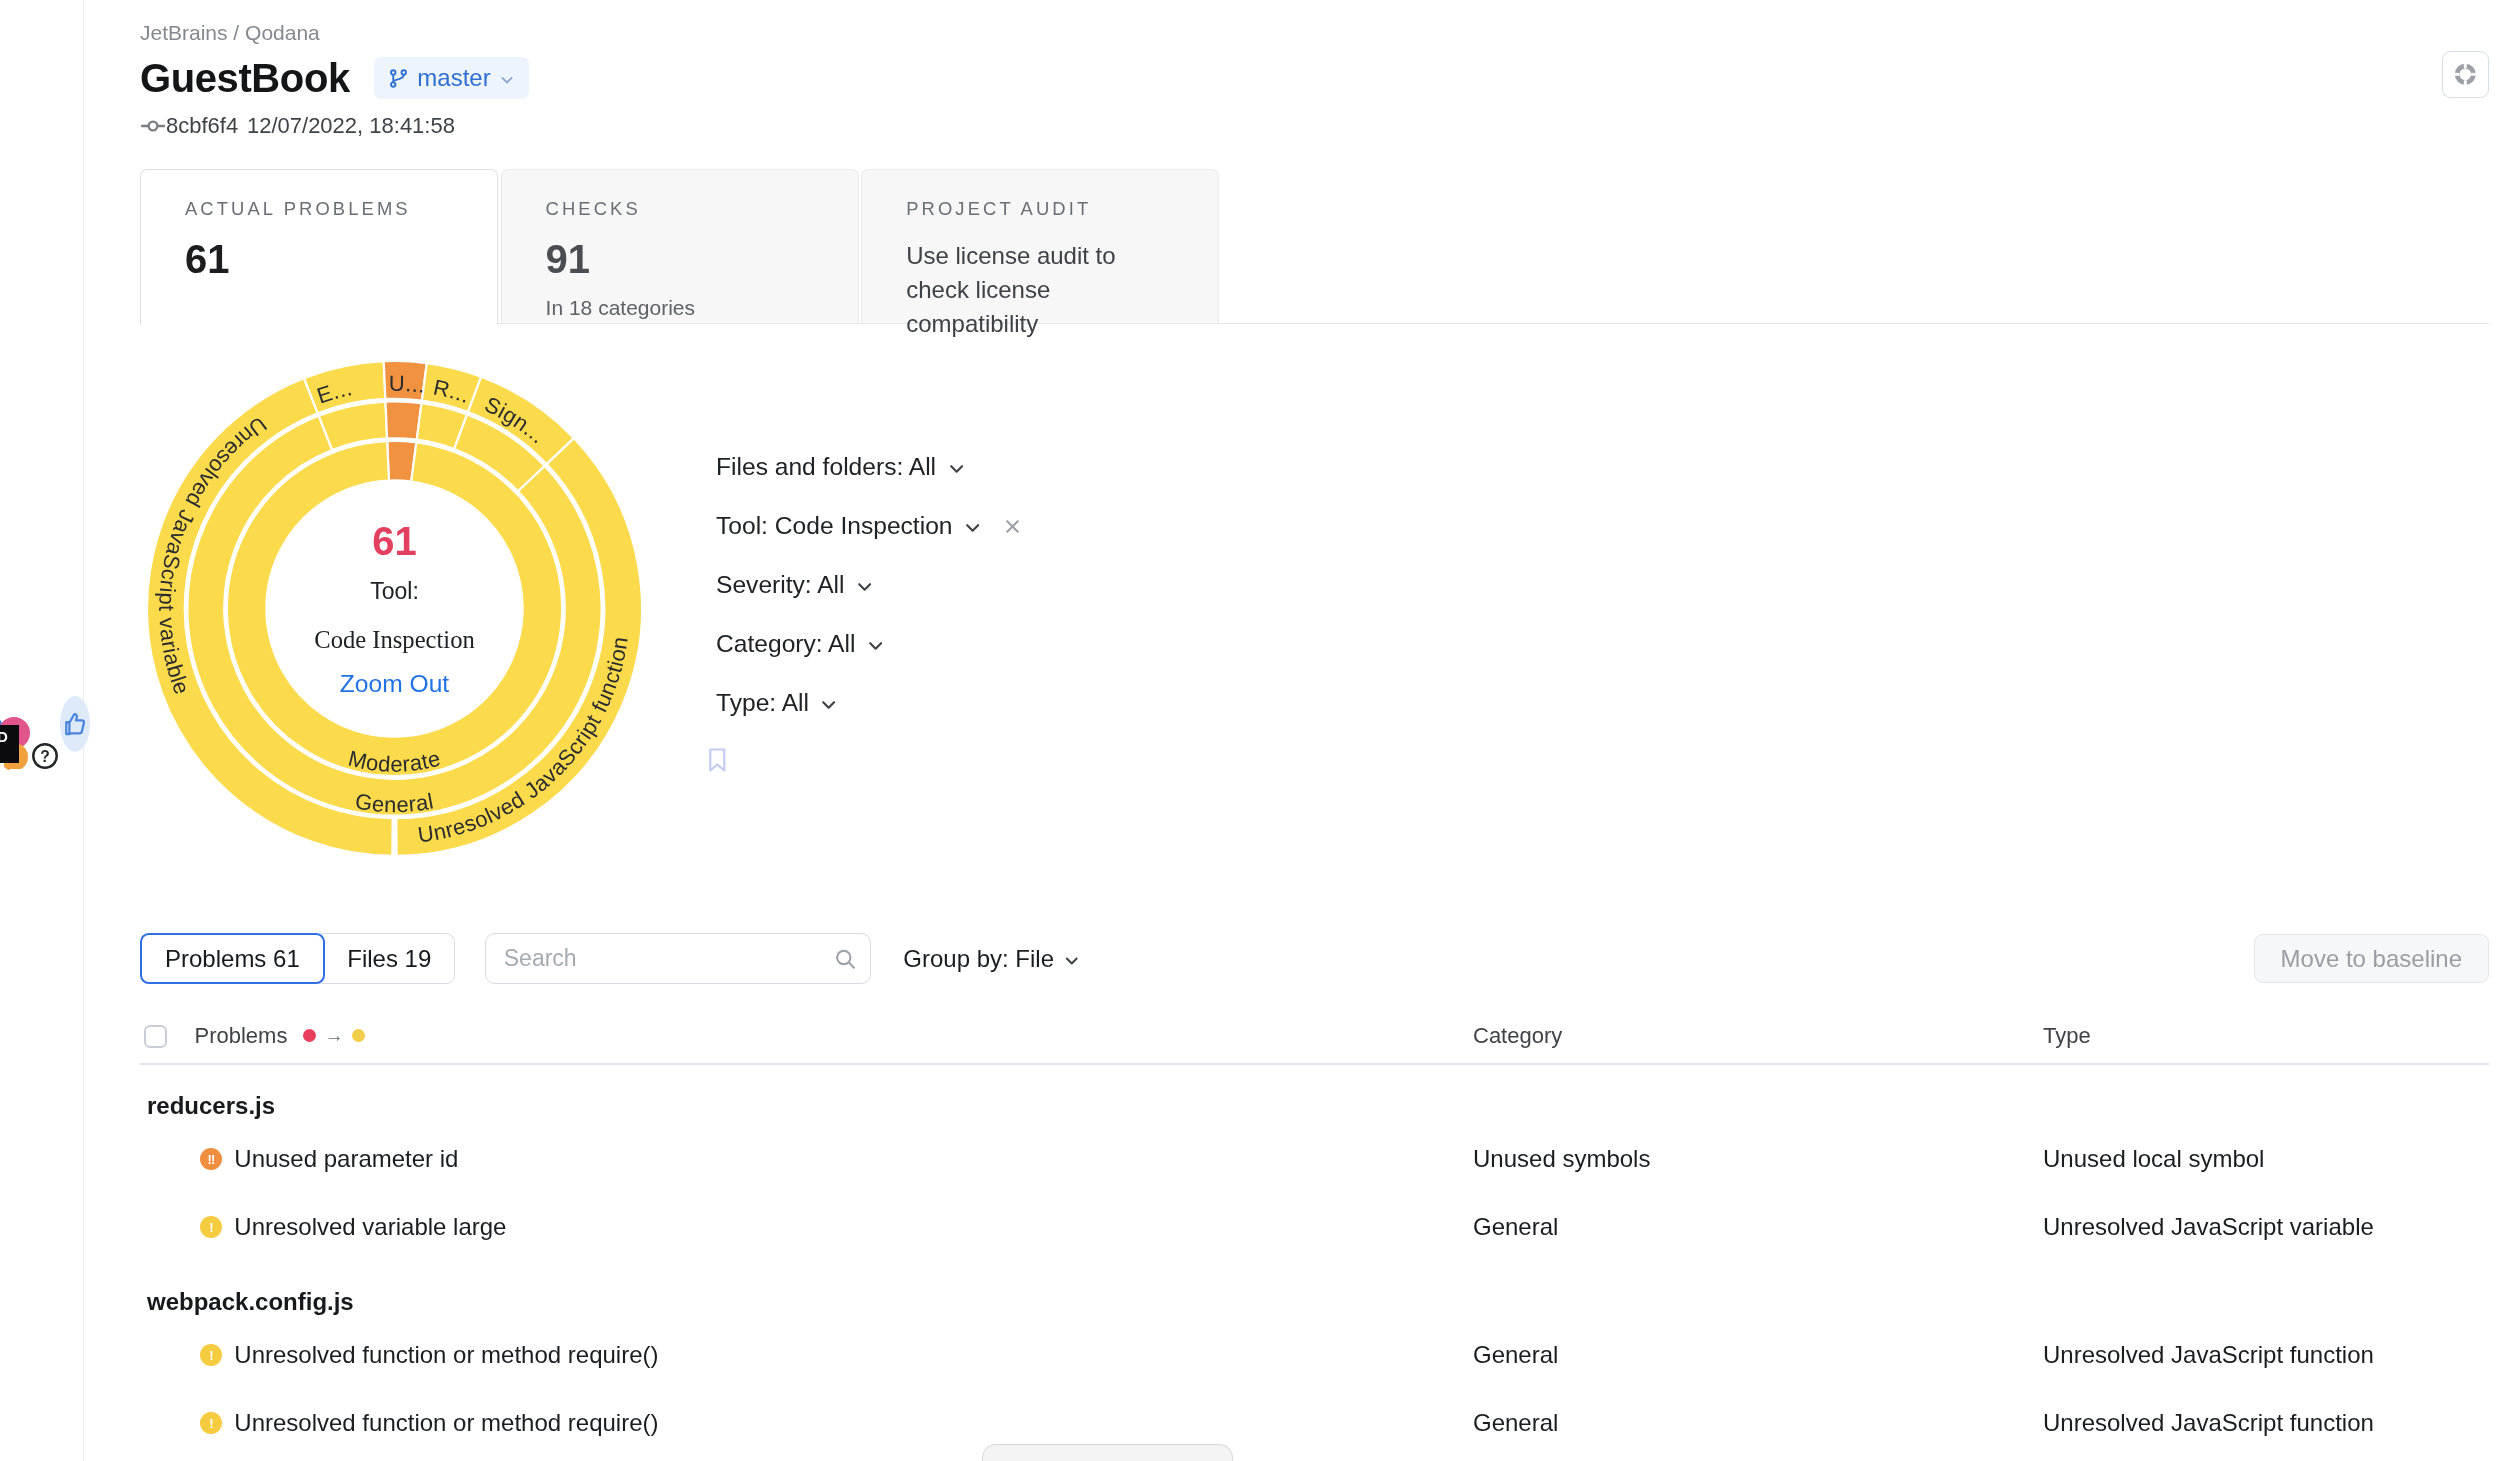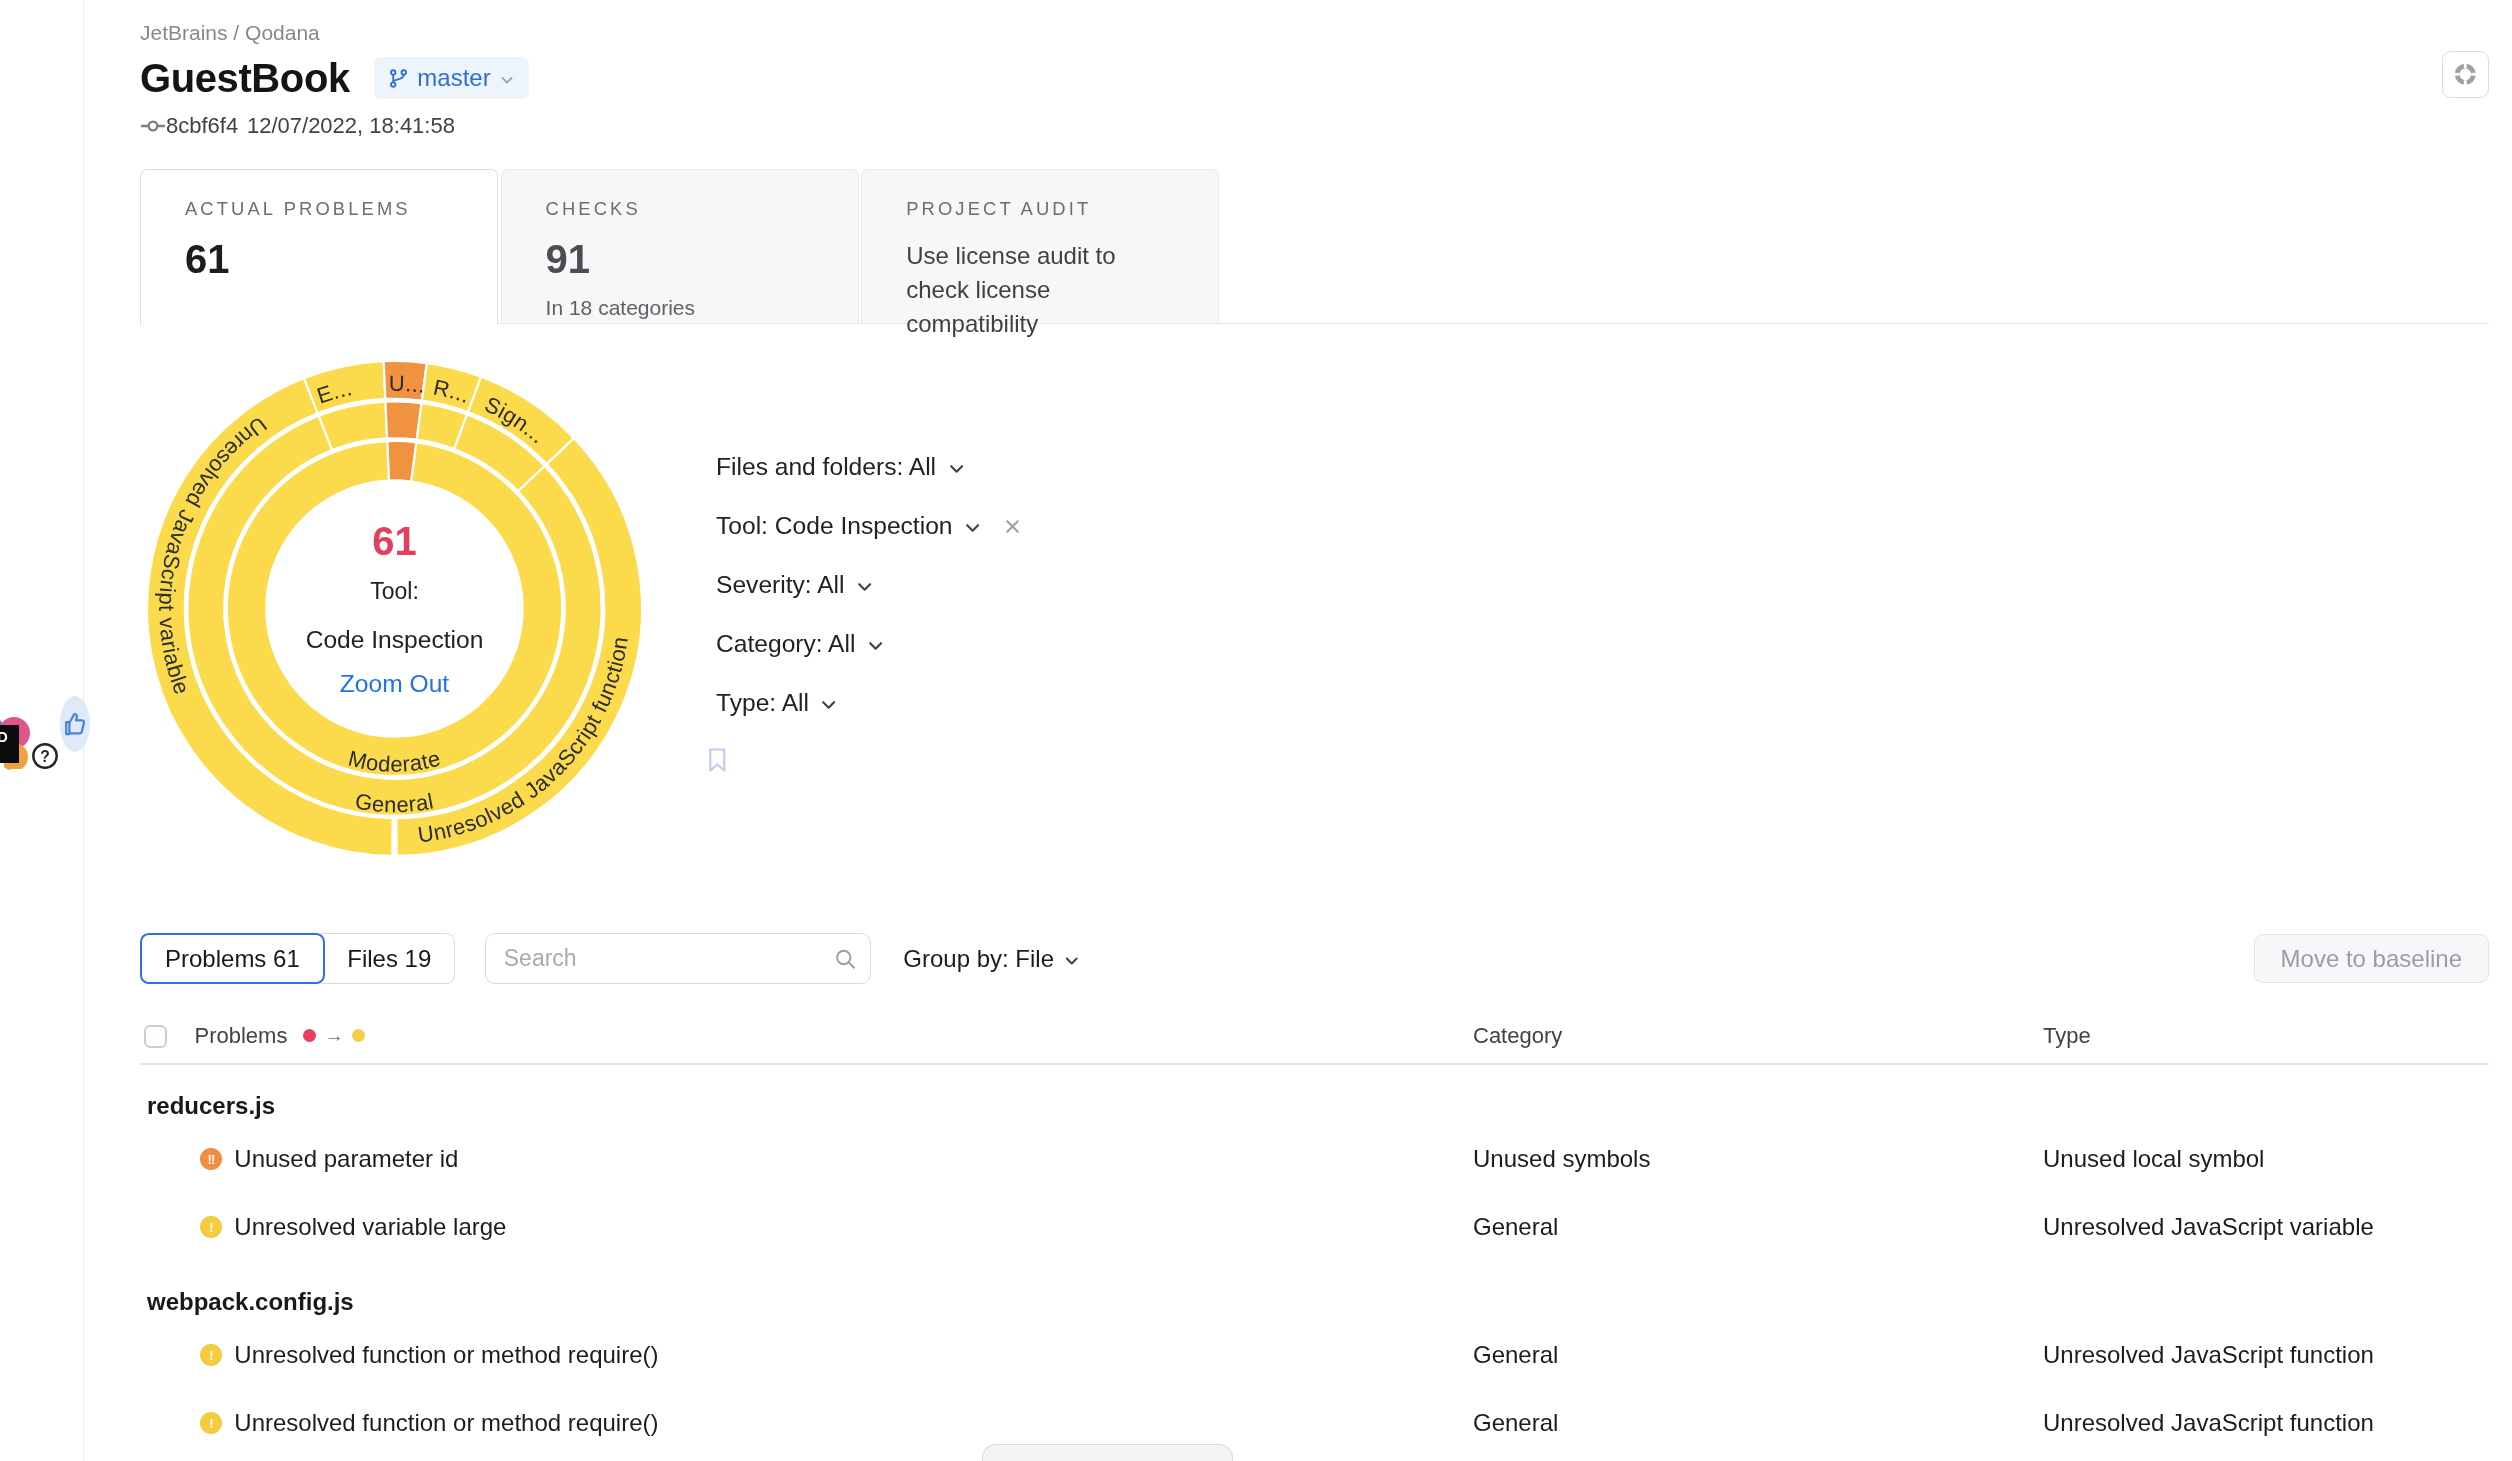--- a/index.html
+++ b/index.html
@@ -58,21 +58,21 @@
 
   
   .chart-section { display:flex; margin-top:30px; }
   .sunburst-wrap { position:relative; width:509px; height:509px; flex:none; }
   .sunburst-wrap svg { position:absolute; inset:0; }
   .ring-label { font-size:25px; fill:#2B2C2F; letter-spacing:0.5px; }
   .center-overlay { position:absolute; inset:0; display:flex; flex-direction:column; align-items:center;
                     justify-content:center; text-align:center; pointer-events:none; }
   .center-count { font-size:40px; font-weight:700; color:#E3405F; }
   .center-l1 { margin-top:14px; font-size:23px; color:#202226; }
-  .center-l2 { margin-top:21px; font-size:24.6px; color:#202226; }
+  .center-l2 { margin-top:21px; font-size:24.6px; color:#202226;font-family:Liberation Serif, serif; }
   .zoom-out { margin-top:16px; font-size:24.6px; color:#2173E5; pointer-events:auto; cursor:pointer; }
 
   .filters { margin-left:56px; padding-top:98px; }
   .filter { display:flex; align-items:center; gap:10.5px; height:30px; margin-bottom:29px;
             font-size:24.6px; color:#202326; cursor:pointer; width:max-content;margin-left:11px; }
   .filter .chev { width:19.3px; height:19.3px; color:#3E4247; margin-top:3.5px; }
   .filter .xico { width:21px; height:21px; color:#9BA0A6; margin-left:8.8px; cursor:pointer; }
   .bookmark { margin-top:17.5px; width:26px; cursor:pointer; }
 
   

